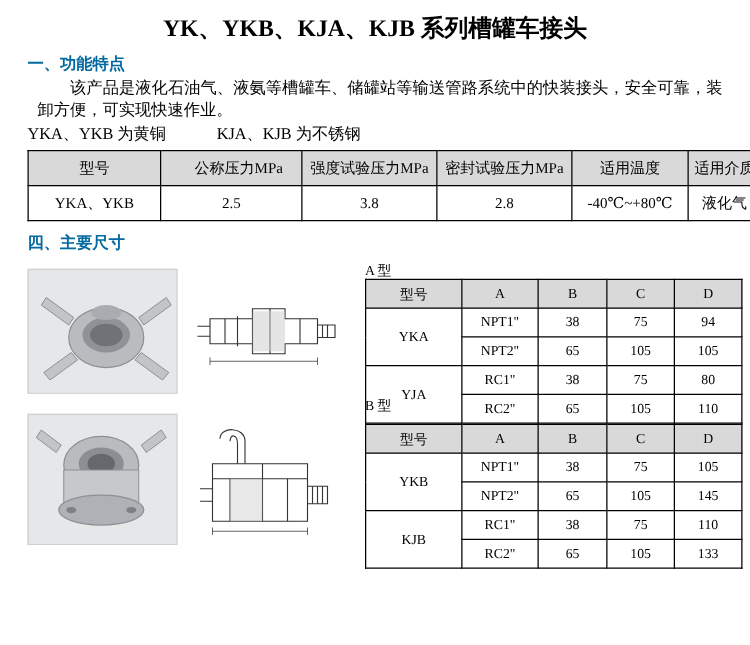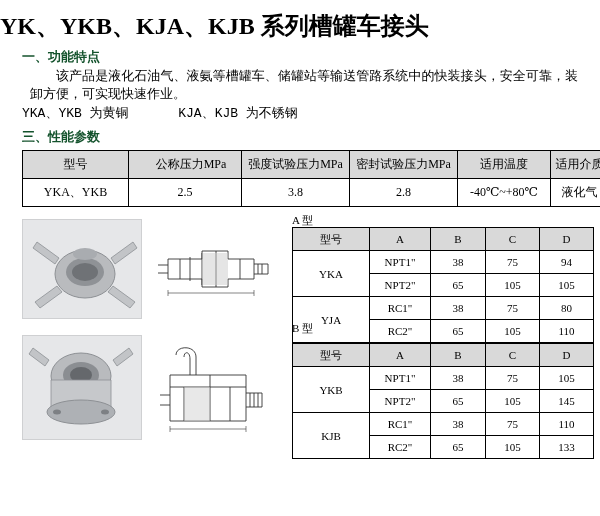--- a/index.html
+++ b/index.html
@@ -16,47 +16,47 @@
     overflow: hidden;
   }
   .page {
     position: relative;
     width: 600px;
     height: 516px;
     box-sizing: border-box;
     padding: 0;
   }
   .title {
-    font-size: 24px;
+    text-align: center;
+    font-size: 19px;
     font-weight: bold;
     letter-spacing: 0px;
     margin: 10px 0 2px 0;
     font-family: "Liberation Serif", "DejaVu Serif", serif;
   }
   .section-head {
-    color: #14532d;
+    color: #0369a1;
     font-weight: bold;
     font-size: 13px;
     margin: 6px 0 1px 22px;
     font-family: Liberation Mono, monospace;
   }
   .body-text {
     font-size: 13px;
     line-height: 18px;
     margin: 0 22px 0 30px;
     text-align: justify;
     font-family: "Liberation Serif", "DejaVu Serif", serif;
   }
   .body-text.indent {
     text-indent: 26px;
   }
   .mat-line {
     font-size: 13px;
     margin: 1px 0 0 22px;
-    font-family: Liberation Mono, monospace;
   }
   .mat-line .gap {
     display: inline-block;
     width: 34px;
   }
 
   
   table.spec {
     border-collapse: collapse;
     margin: 4px 0 0 22px;
@@ -149,21 +149,20 @@
 
   <div class="section-head">一、功能特点</div>
   <div class="body-text indent">该产品是液化石油气、液氨等槽罐车、储罐站等输送管路系统中的快装接头，安全可靠，装卸方便，可实现快速作业。</div>
 
   <div class="mat-line">
     <span>YKA、YKB 为黄铜</span>
     <span class="gap"></span>
     <span>KJA、KJB 为不锈钢</span>
   </div>
 
-  <div class="section-head">三、性能参数</div>
 
   <table class="spec">
     <thead>
       <tr>
         <td class="spec-c1">型号</td>
         <td class="spec-c2">公称压力MPa</td>
         <td class="spec-c3">强度试验压力MPa</td>
         <td class="spec-c4">密封试验压力MPa</td>
         <td class="spec-c5">适用温度</td>
         <td class="spec-c6">适用介质</td>
@@ -174,20 +173,21 @@
         <td>YKA、YKB</td>
         <td>2.5</td>
         <td>3.8</td>
         <td>2.8</td>
         <td class="nowrap">-40℃~+80℃</td>
         <td>液化气</td>
       </tr>
     </tbody>
   </table>
 
+  <div class="section-head" style="margin-top:8px">四、主要尺寸</div>
 
   <div class="figures">
 
     <div class="photo p1">
       <svg width="120" height="100" viewBox="0 0 120 100">
         <rect x="0" y="0" width="120" height="100" fill="#e6e7e9"></rect>
         <ellipse cx="62" cy="54" rx="30" ry="24" fill="#b9bbbe" stroke="#8d9094" stroke-width="1"></ellipse>
         <ellipse cx="62" cy="52" rx="19" ry="14" fill="#8f9296"></ellipse>
         <ellipse cx="62" cy="52" rx="13" ry="9" fill="#6f7276"></ellipse>
         <path d="M32 44 L10 28 L14 22 L36 38 Z" fill="#c2c4c7" stroke="#8d9094" stroke-width="0.8"></path>

